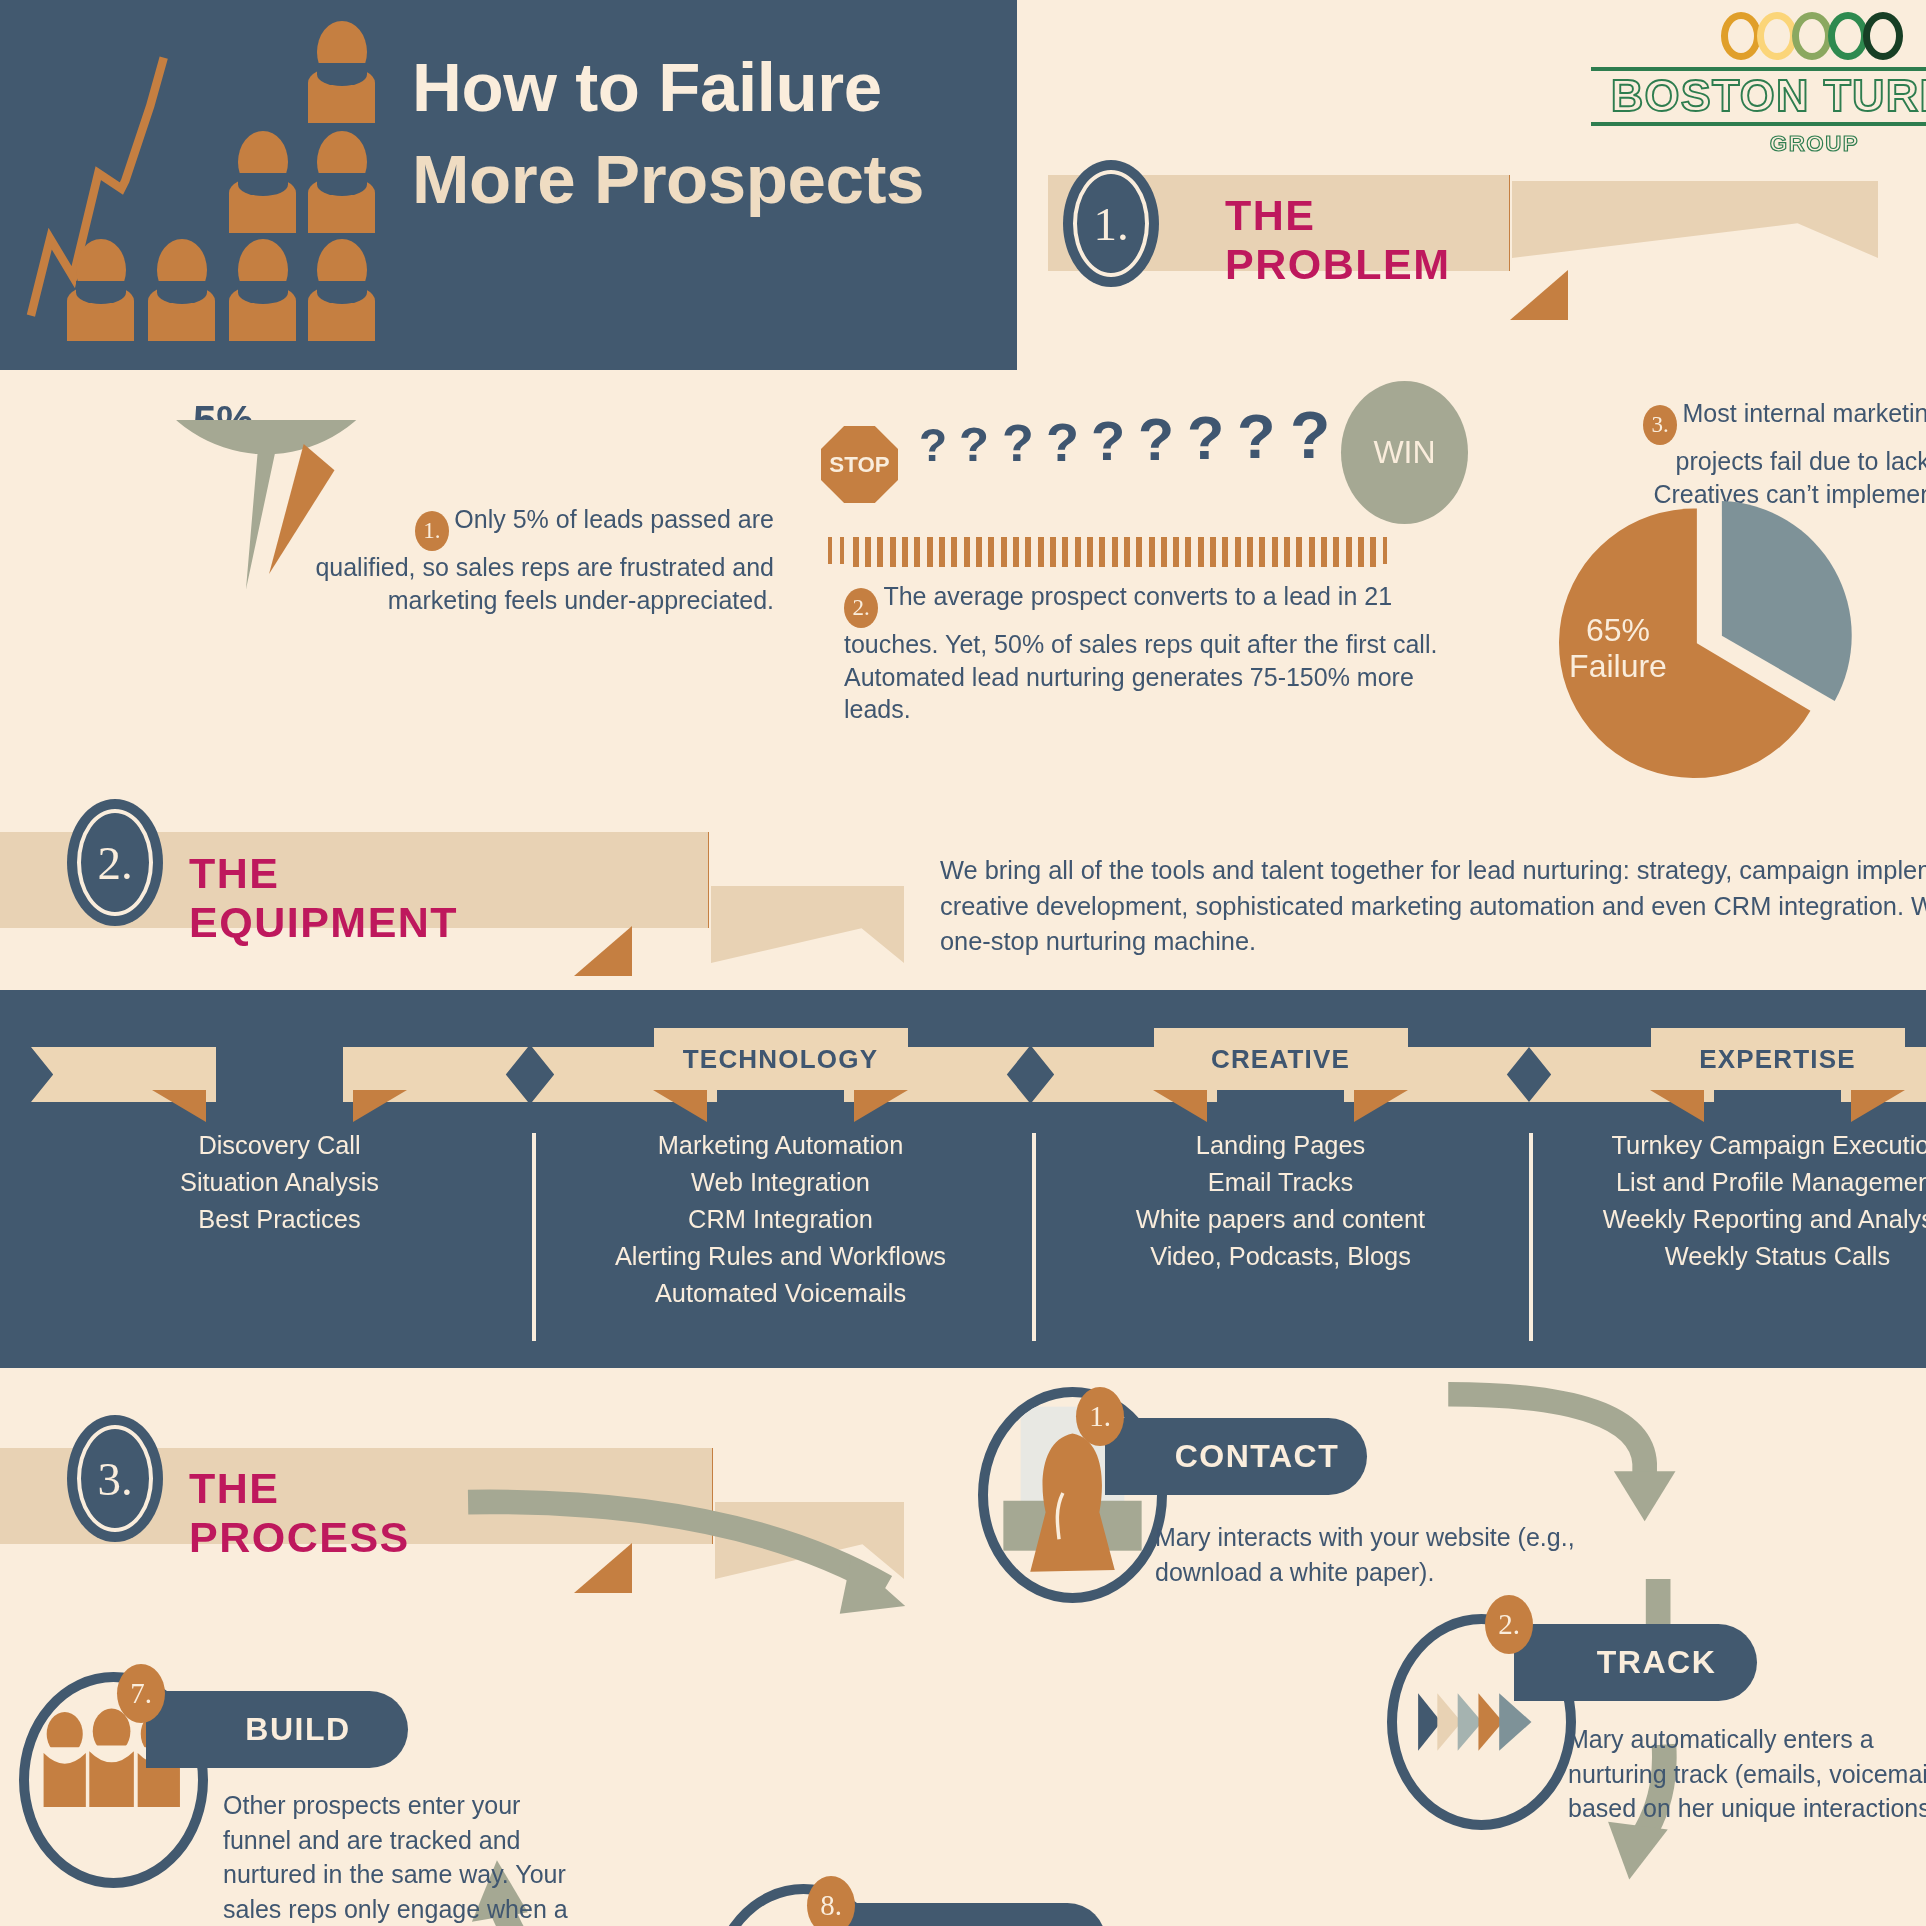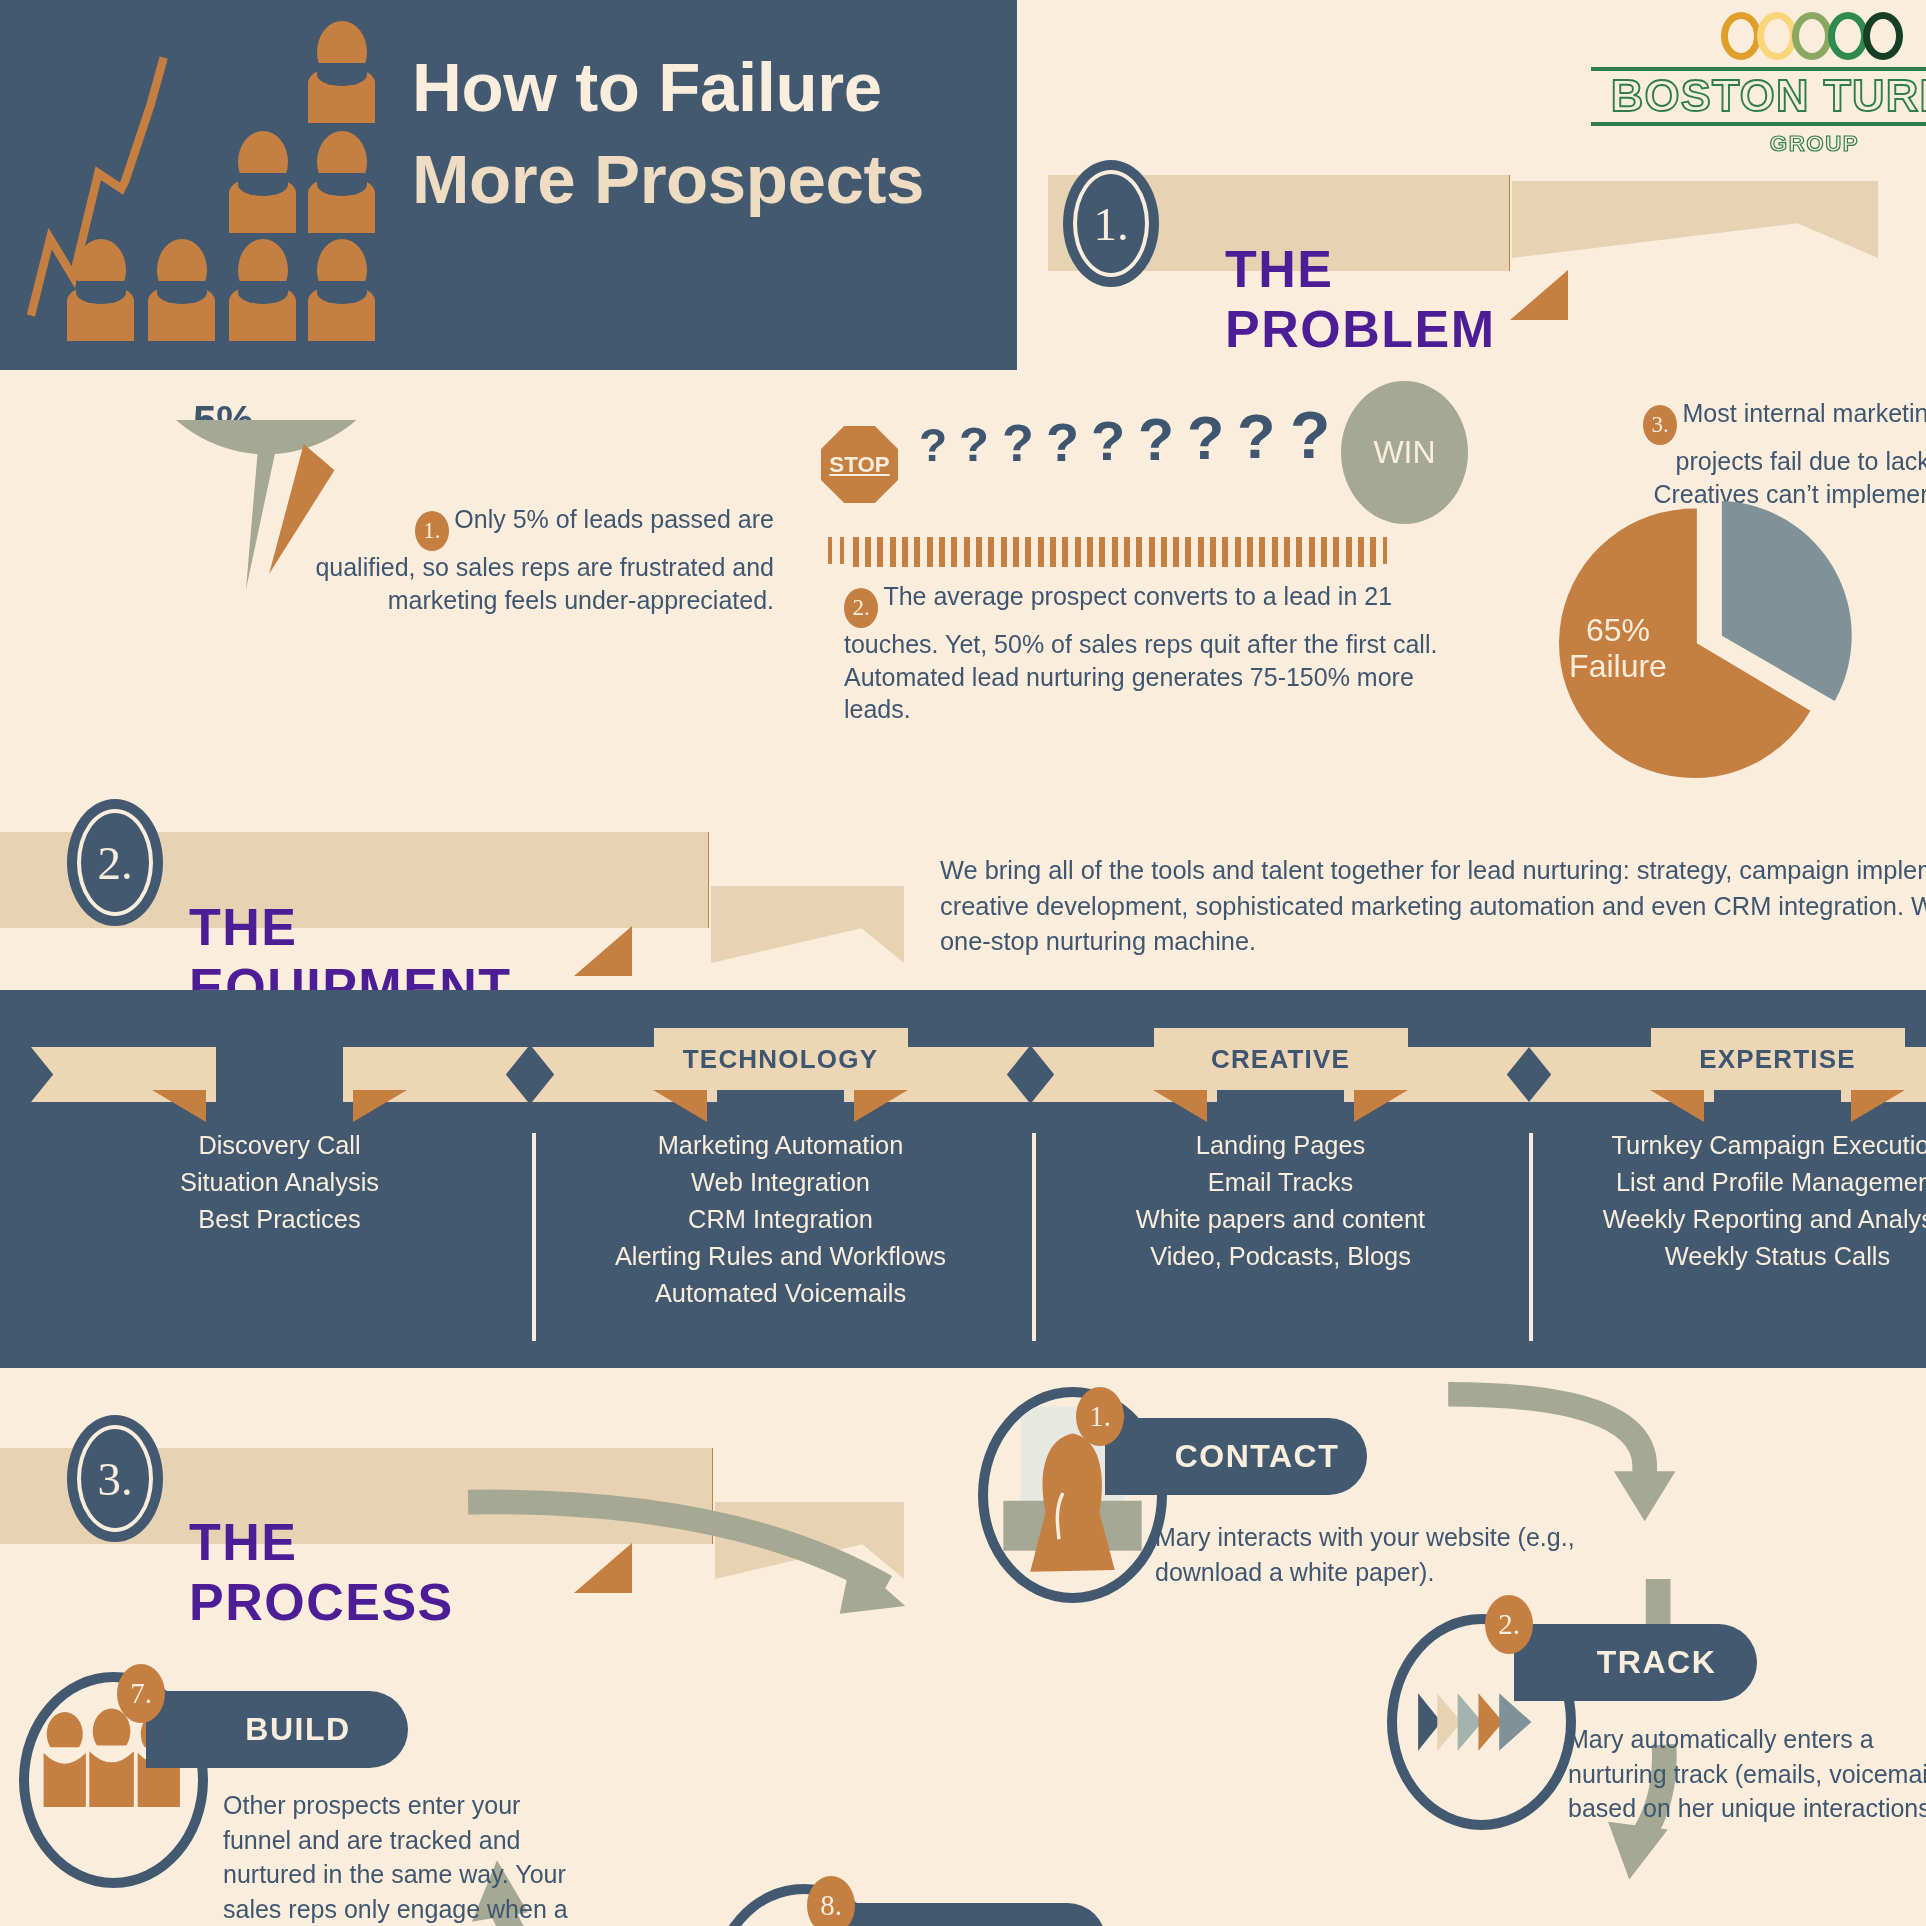--- a/index.html
+++ b/index.html
@@ -78,23 +78,23 @@
     display:flex; align-items:center; justify-content:center;
   }
   .sec-num-inner {
     width:76px; height:107px; border-radius:50%;
     background:#42596f; border:4.6px solid #faeddc;
     display:flex; align-items:center; justify-content:center;
     color:#faeddc; font-family:"Liberation Serif",serif;
     font-size:47px; font-weight:normal;
   }
   .sec-label {
-    position:absolute; color:#4c1d95; letter-spacing:1.5px;
-    font-family:"Liberation Sans Narrow","Liberation Sans",sans-serif;
-    font-size:52px; font-weight:bold;margin-top:48px;
+    position:absolute; color:#be185d; letter-spacing:1.5px;
+    font-family:"Liberation Sans Narrow","Liberation Sans",sans-serif;
+    font-size:43px; font-weight:bold;
   }
   
   .pie-wrap { position:absolute; }
   .stat-text {
     position:absolute; color:#3f5670;
     font-family:"Liberation Sans Narrow","Liberation Sans",sans-serif;
     font-size:25px; line-height:1.30;
   }
   .num-badge {
     display:inline-block; width:34px; height:40px; border-radius:50%;
@@ -269,21 +269,21 @@
 
     <path d="M 470 440 L 545 88 A 352 352 0 1 0 500 88 Z" fill="#a5a893"></path>
 
     <path d="M 530 400 L 620 62 L 700 130 Z" fill="#c57f41"></path>
   </svg>
 </div>
 <div class="stat-text" style="left:312px;top:503px;width:462px;text-align:right;">
   <span class="num-badge">1.</span><span>Only 5% of leads passed are qualified, so sales reps are frustrated and marketing feels under-appreciated.</span>
 </div>
 
-<div id="stop-oct" style="left:821px;top:426px;text-decoration:underline;">STOP</div>
+<div id="stop-oct" style="left:821px;top:426px;">STOP</div>
 <div class="qmark" style="left:919px;top:418px;font-size:46px;">?</div>
 <div class="qmark" style="left:959px;top:416px;font-size:49px;">?</div>
 <div class="qmark" style="left:1002px;top:413px;font-size:52px;">?</div>
 <div class="qmark" style="left:1046px;top:411px;font-size:54px;">?</div>
 <div class="qmark" style="left:1091px;top:408px;font-size:56px;">?</div>
 <div class="qmark" style="left:1138px;top:406px;font-size:59px;">?</div>
 <div class="qmark" style="left:1187px;top:403px;font-size:61px;">?</div>
 <div class="qmark" style="left:1237px;top:400px;font-size:63px;">?</div>
 <div class="qmark" style="left:1290px;top:397px;font-size:66px;">?</div>
 <div id="win-ellipse" style="left:1341px;top:381px;">WIN</div>

